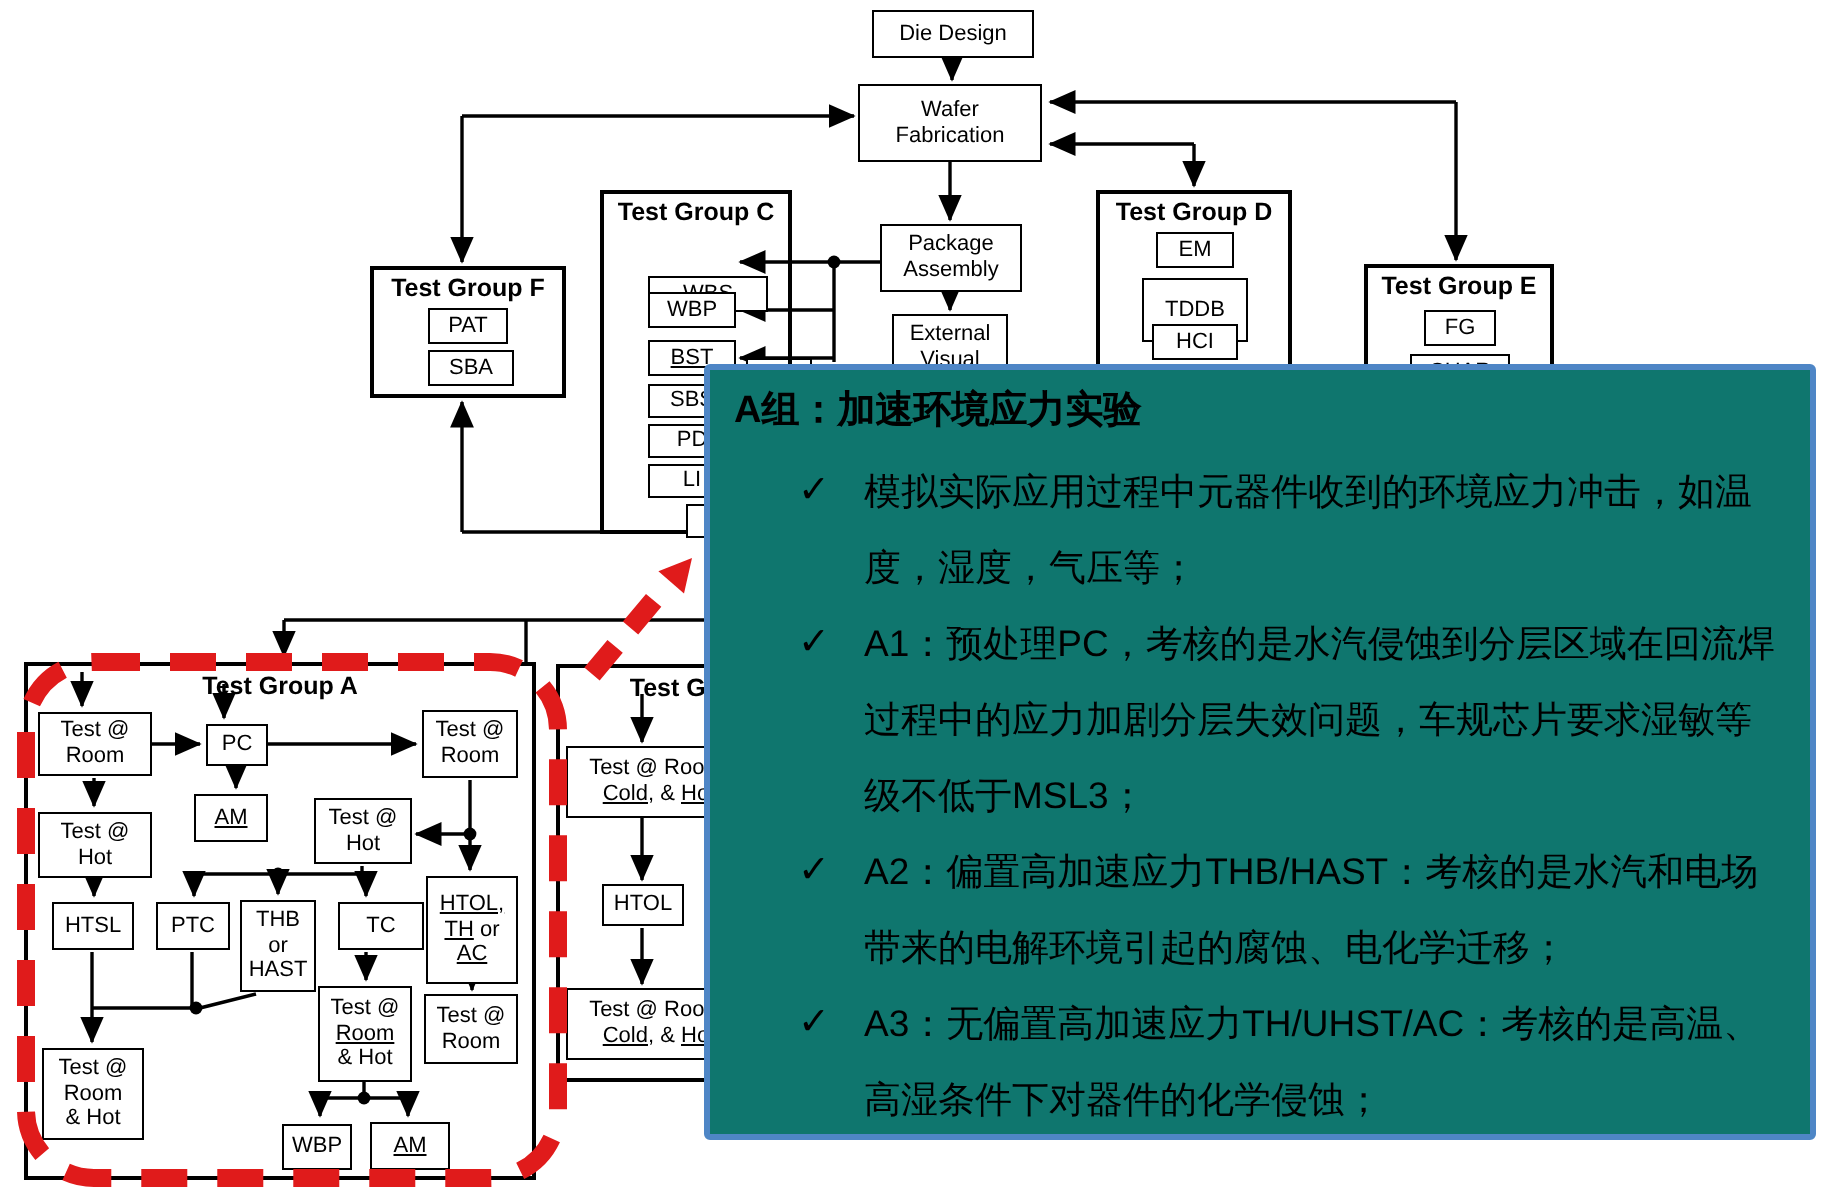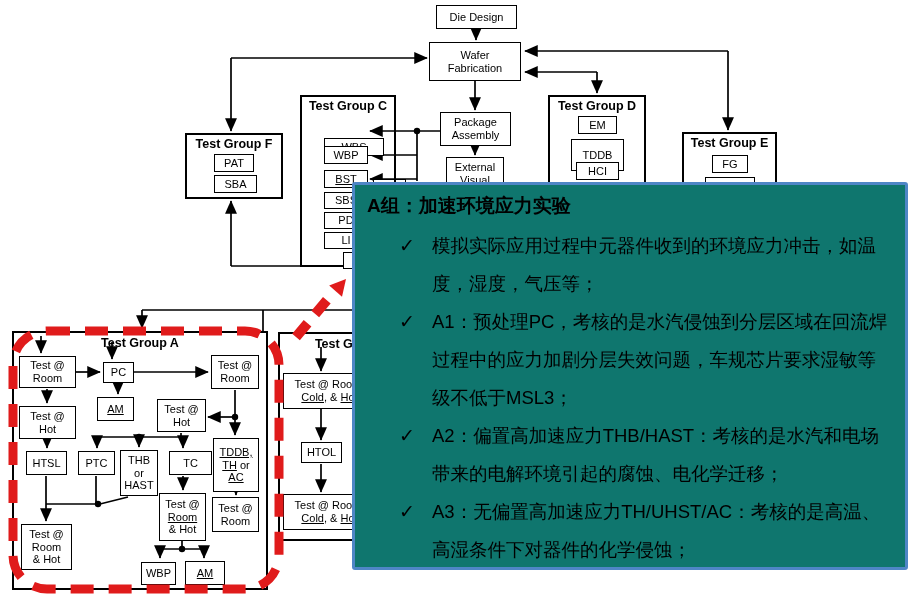--- a/index.html
+++ b/index.html
@@ -199,21 +199,21 @@
     </div>
   <div class="box" style="left:120px;top:450px;width:38px;height:46px;">
       <span class="lbl">THB
 or
 HAST</span>
     </div>
   <div class="box" style="left:169px;top:451px;width:43px;height:24px;">
       <span class="lbl">TC</span>
     </div>
   <div class="box" style="left:213px;top:438px;width:46px;height:54px;">
-    <span class="u">TDDB,</span>
+    <span class="u">HTOL,</span>
     <span><span class="u">TH</span><span> or</span></span>
     <span class="u">AC</span>
   </div>
   <div class="box" style="left:21px;top:524px;width:51px;height:46px;">
       <span class="lbl">Test @
 Room
 &amp; Hot</span>
     </div>
   <div class="box" style="left:159px;top:493px;width:47px;height:48px;">
     <span>Test @</span>

